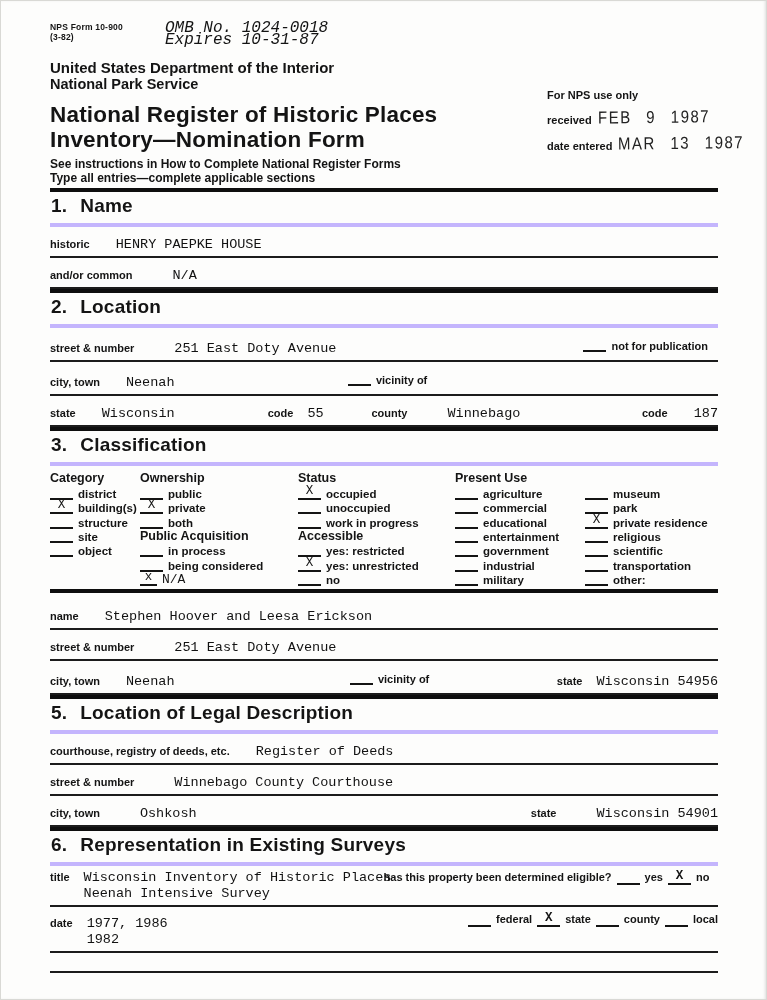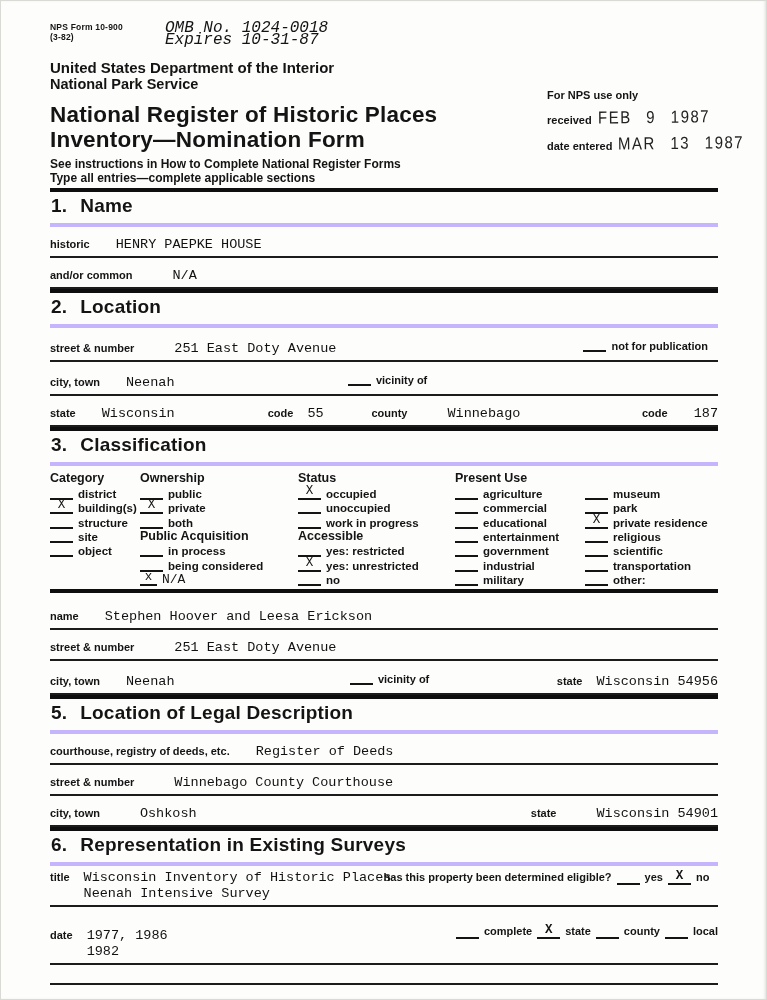--- a/index.html
+++ b/index.html
@@ -369,30 +369,30 @@
         <span class="s6right">
           <span>has this property been determined eligible?</span>
           <span class="ckm"></span>
           <span>yes</span>
           <span class="ckm">X</span>
           <span>no</span>
         </span>
         <span class="spacer"></span>
       </div>
 
-      <div class="frow" style="padding-top:18px">
+      <div class="frow" style="padding-top:6px">
         <span class="flabel">date</span>
         <span class="vblock gap-s" style="width:310px">
           <span class="fvalue">1977, 1986</span>
           <span class="fvalue">1982</span>
         </span>
         <span class="spacer"></span>
         <span class="s6right">
           <span class="ckm"></span>
-          <span>complete</span>
+          <span>federal</span>
           <span class="ckm">X</span>
           <span>state</span>
           <span class="ckm"></span>
           <span>county</span>
           <span class="ckm"></span>
           <span>local</span>
         </span>
       </div>
 
       <div class="frow" style="padding-top:14px">

